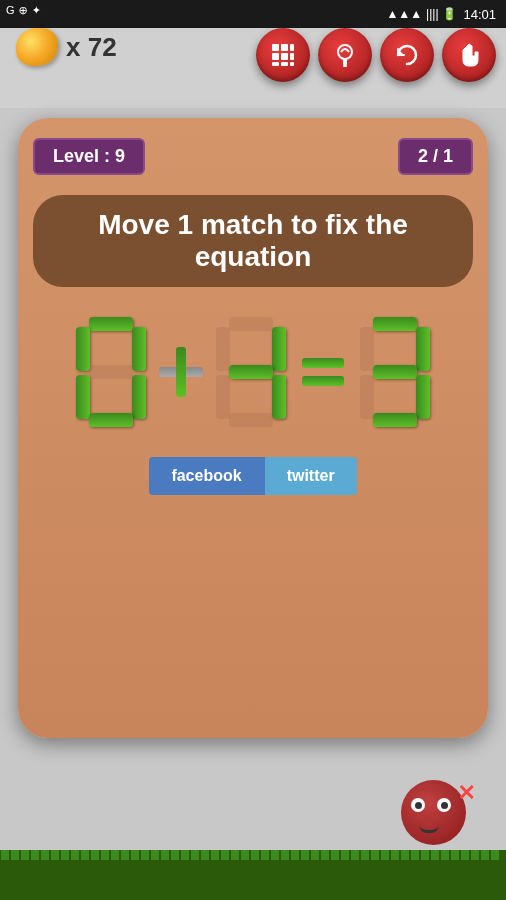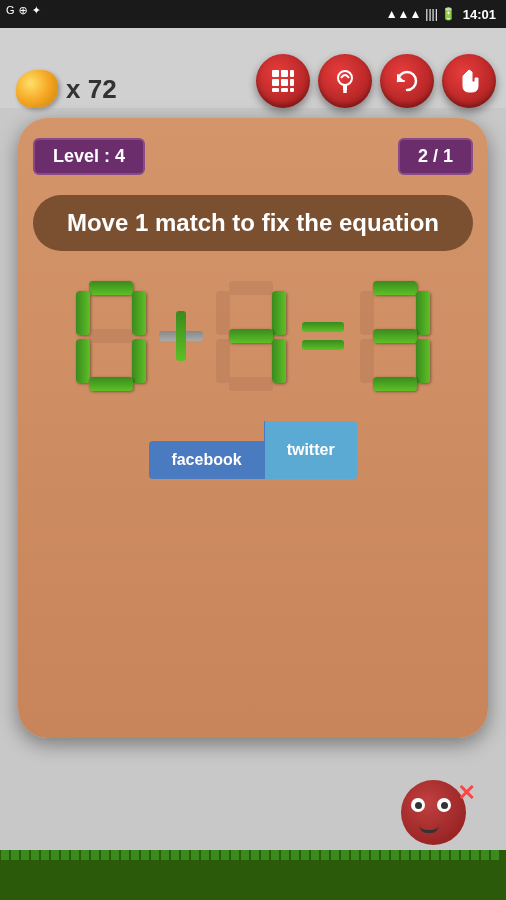--- a/index.html
+++ b/index.html
@@ -19,36 +19,36 @@
       background: #1a1a1a;
       display: flex;
       align-items: center;
       justify-content: flex-end;
       padding: 0 10px;
       gap: 6px;
     }
     .status-bar-time {
       color: white;
       font-size: 13px;
-      font-weight: bold;
+      font-weight: normal;
     }
     .status-icons {
       display: flex;
       align-items: center;
       gap: 4px;
     }
     .signal-icon { color: white; font-size: 12px; }
 
     
     .top-bar {
       width: 100%;
       height: 80px;
       background: #d0d0d0;
       display: flex;
-      align-items: flex-end;
+      align-items: flex-start;
       padding: 0 16px;
       position: relative;
     }
     .coins-container {
       display: flex;
       align-items: center;
       gap: 8px;
     }
     .coin-icon {
       width: 42px;
@@ -124,21 +124,21 @@
     
     .instruction-box {
       background: #7a5030;
       border-radius: 30px;
       padding: 14px 20px;
       margin-bottom: 30px;
       text-align: center;
     }
     .instruction-text {
       color: white;
-      font-size: 24px;
+      font-size: 28px;
       font-weight: bold;
     }
 
     
     .equation-area {
       display: flex;
       align-items: center;
       justify-content: center;
       gap: 10px;
       margin: 20px 0 30px;
@@ -161,21 +161,20 @@
     }
     .social-btn-facebook {
       background: #4a7abf;
       color: white;
       font-size: 16px;
       font-weight: bold;
       padding: 10px 22px;
       border: none;
       cursor: pointer;
       border-radius: 4px 0 0 4px;
-      margin-top: 20px;
     }
     .social-btn-twitter {
       background: #5aaad4;
       color: white;
       font-size: 16px;
       font-weight: bold;
       padding: 4px 22px;
       border: none;
       cursor: pointer;
       border-radius: 0 4px 4px 0;
@@ -340,21 +339,21 @@
       <svg width="26" height="26" viewBox="0 0 26 26" fill="white">
         <path d="M13 2 L13 14 M10 5 L10 14 M7 8 L7 18 Q7 24 13 24 L16 24 Q22 24 22 18 L22 10 L19 10 L19 14 L16 14 L16 4 L13 2Z" stroke="white" stroke-width="1" fill="white"></path>
       </svg>
     </button>
   </div>
 </div>
 
 <div class="game-container">
 
   <div class="level-row">
-    <div class="level-badge">Level : 4</div>
+    <div class="level-badge">Level : 9</div>
     <div class="score-badge">2 / 1</div>
   </div>
 
   <div class="instruction-box">
     <span class="instruction-text">Move 1 match to fix the equation</span>
   </div>
 
   <div class="equation-area">
 
     <div class="match-digit" style="position:relative;width:70px;height:110px;">

